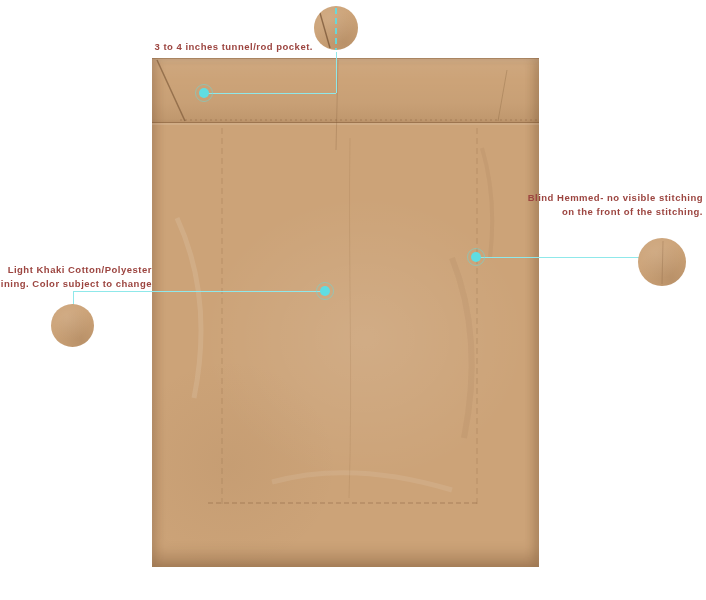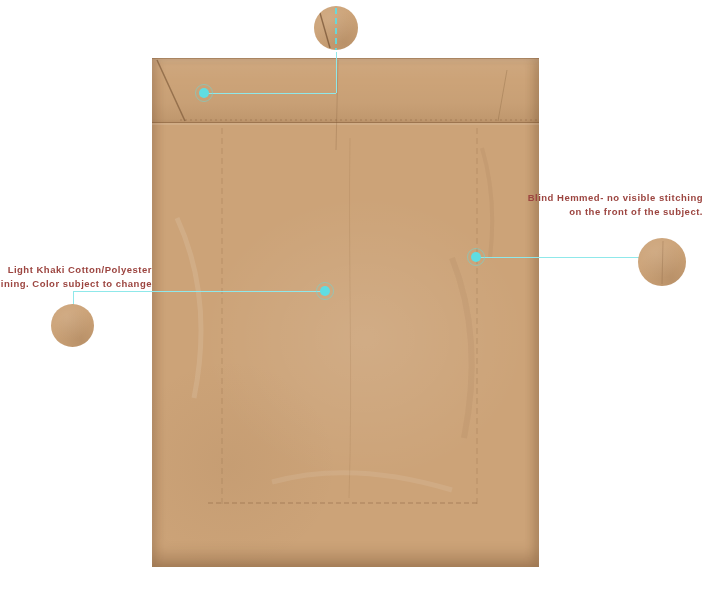--- a/index.html
+++ b/index.html
@@ -133,33 +133,36 @@
   <div class="cline" style="left:336px; top:52px; width:1px; height:41px;"></div>
   <div class="marker" style="left:195px; top:84px;">
     <span class="dot"></span>
   </div>
   <div class="inset inset-rod">
     <svg width="44" height="44" viewBox="0 0 44 44">
       <path d="M6,7 L16,42" stroke="rgba(90,55,28,0.55)" stroke-width="1.4" fill="none"></path>
       <line x1="22" y1="2" x2="22" y2="44" style="stroke:var(--marker-fill,#5fdde2)" stroke-width="2" stroke-dasharray="6 4" opacity="0.9"></line>
     </svg>
   </div>
+  <div class="note note-rod">
+    <span>3 to 4 inches tunnel/rod pocket.</span>
+  </div>
 
   <div class="cline" style="left:476px; top:257px; width:164px; height:1px;"></div>
   <div class="marker" style="left:467px; top:248px;">
     <span class="dot"></span>
   </div>
   <div class="inset inset-hem">
     <svg width="48" height="48" viewBox="0 0 48 48">
       <line x1="25" y1="3" x2="24" y2="46" stroke="rgba(120,85,50,0.25)" stroke-width="1"></line>
     </svg>
   </div>
   <div class="note note-hem">
     <span>Blind Hemmed- no visible stitching</span>
-    <span>on the front of the subject.</span>
+    <span>on the front of the stitching.</span>
   </div>
 
   <div class="cline" style="left:73px; top:291px; width:252px; height:1px;"></div>
   <div class="cline" style="left:73px; top:291px; width:1px; height:14px;"></div>
   <div class="marker" style="left:316px; top:282px;">
     <span class="dot"></span>
   </div>
   <div class="inset inset-lining"></div>
   <div class="note note-lining">
     <span>Light Khaki Cotton/Polyester</span>

